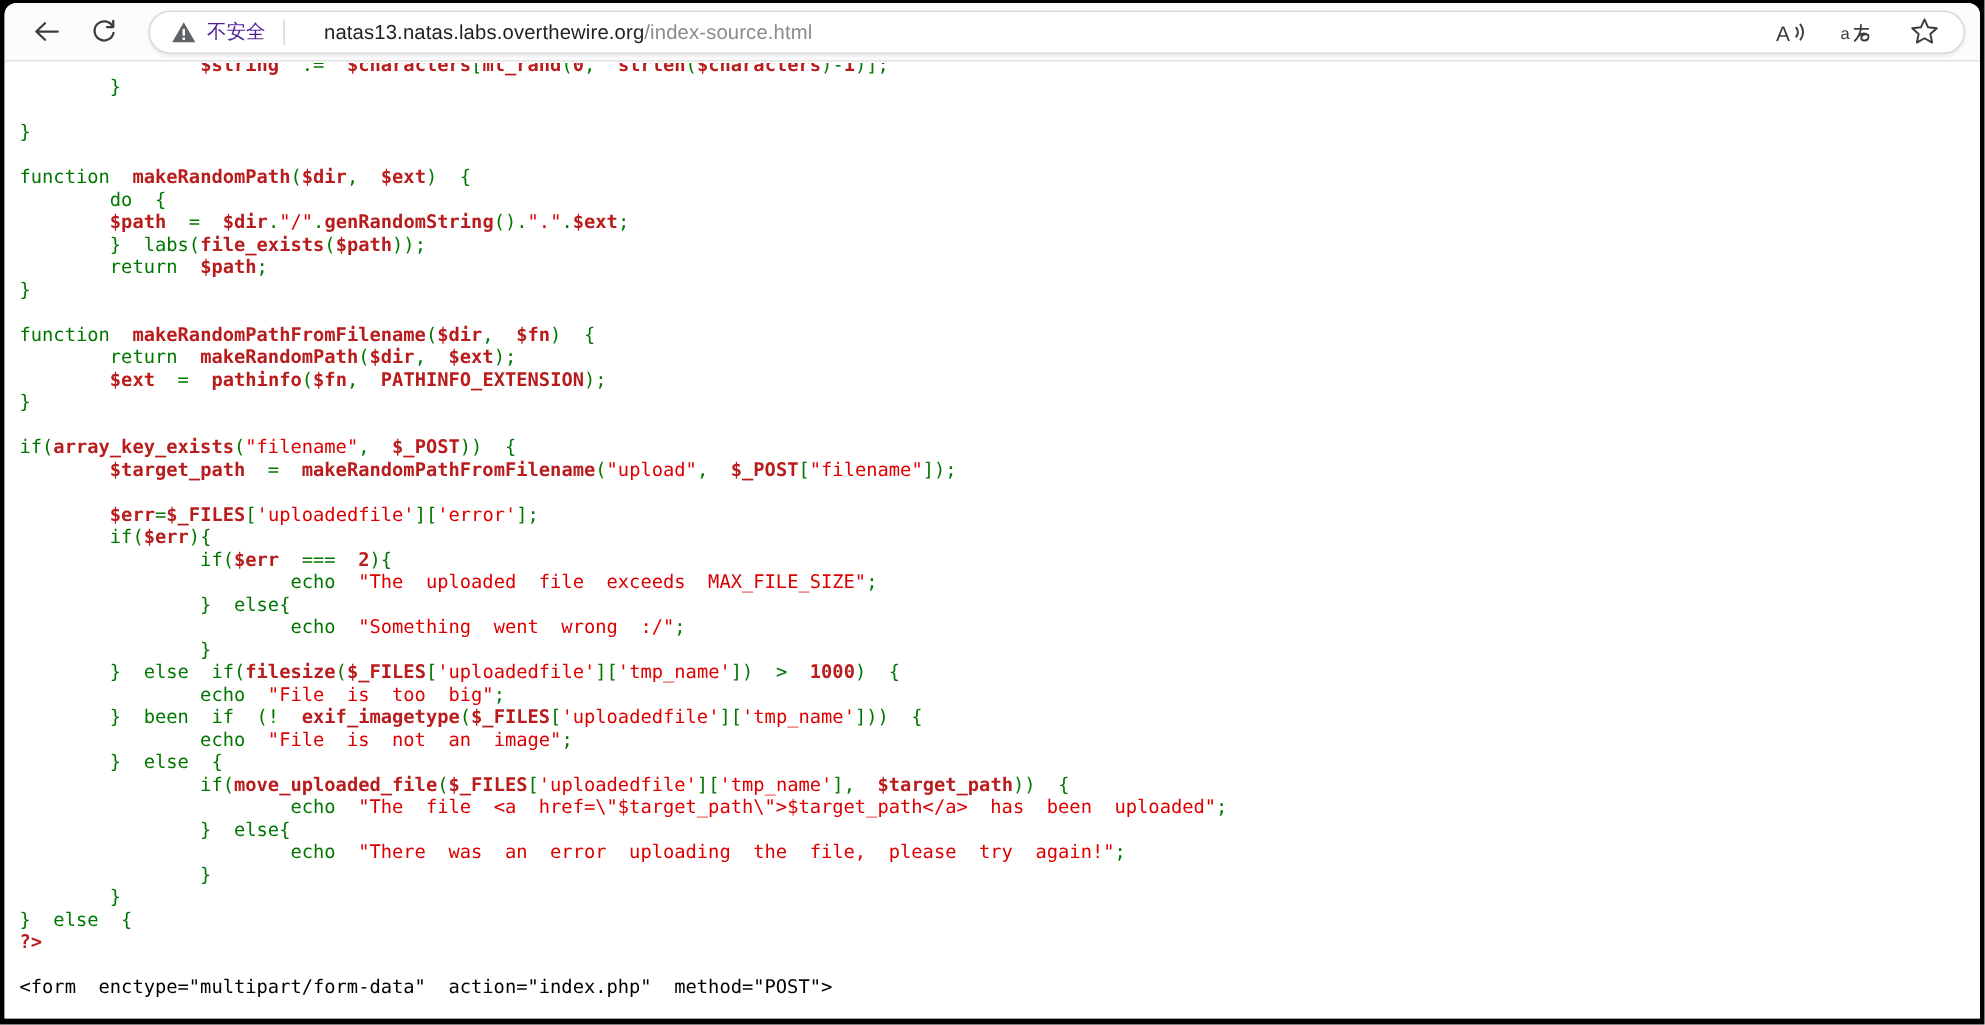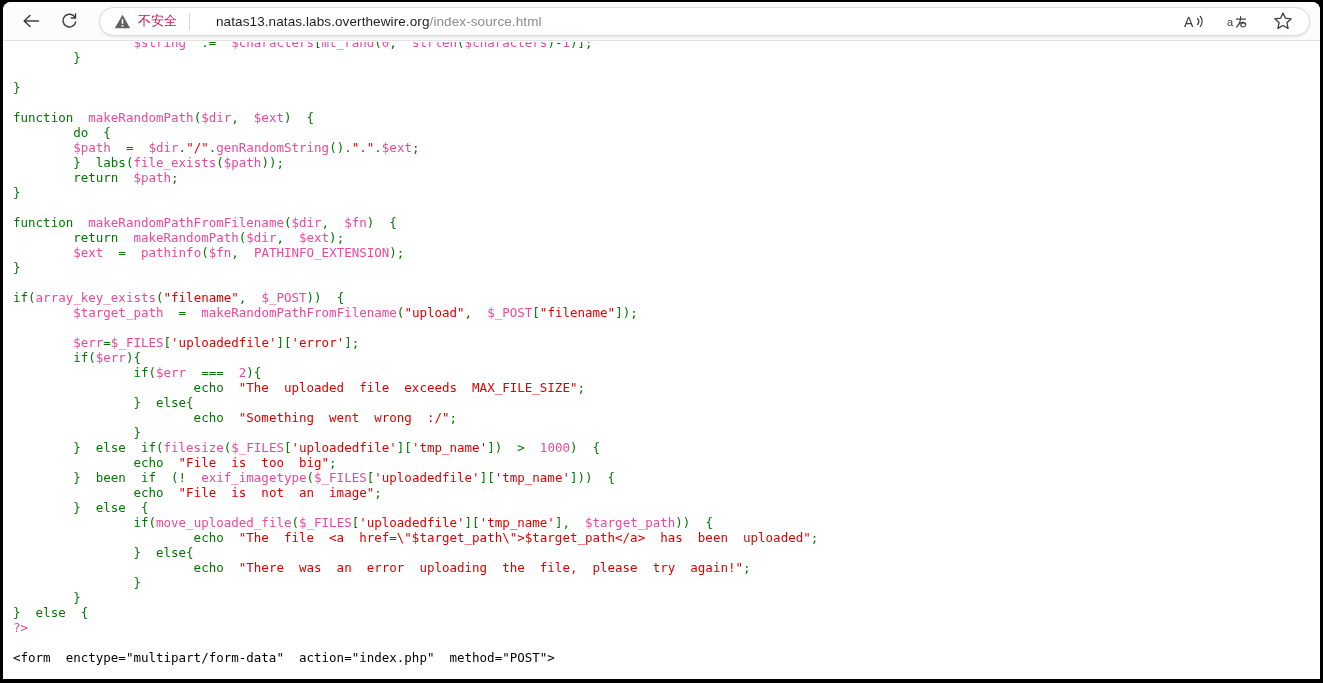--- a/index.html
+++ b/index.html
@@ -22,38 +22,38 @@
     width:32px; height:32px; display:flex; align-items:center; justify-content:center;
     border:none; background:transparent; padding:0; margin-right:6px; cursor:pointer;
     border-radius:4px;
   }
   .addr {
     flex:1; height:29px; margin-left:8px; background:#fff;
     border:1px solid #dadada; border-radius:15px;
     box-shadow:0 1px 3px rgba(0,0,0,0.10);
     display:flex; align-items:center; padding:0 14px;
   }
-  .sec-chip { display:flex; align-items:center; gap:7px; color:#be185d; font-size:13px; white-space:nowrap; }
+  .sec-chip { display:flex; align-items:center; gap:7px; color:#4c1d95; font-size:13px; white-space:nowrap; }
   .sep { width:1px; height:17px; background:#d6d6d6; margin:0 12px; flex:0 0 auto; }
   .url { font-size:13.5px; color:#1f1f1f; white-space:nowrap; letter-spacing:0.1px;margin-left:14px; }
   .url .path { color:#8b8b8b; }
   .addr-icons { margin-left:auto; display:flex; align-items:center; gap:18px; }
   .icon-btn { border:none; background:transparent; padding:2px; cursor:pointer; display:flex; align-items:center; }
   .content {
     position:absolute; top:40px; left:0; right:0; bottom:0;
     background:#fff; overflow:hidden;
   }
   .code {
     margin:-7px 0 0 10px;
     font-family:"DejaVu Sans Mono","Liberation Mono",monospace;
     font-size:12.5px;
   }
   .code-line { white-space:pre; line-height:15px; min-height:15px; }
   .tok-k { color:#007700; }
-  .tok-d { color:#ec4899; }
+  .tok-d { color:#b91c1c;font-weight:bold; }
   .tok-s { color:#DD0000; }
   .tok-h { color:#000000; }
 </style>
 </head>
 <body>
 
 <div class="window">
 
   <div class="toolbar">
 

